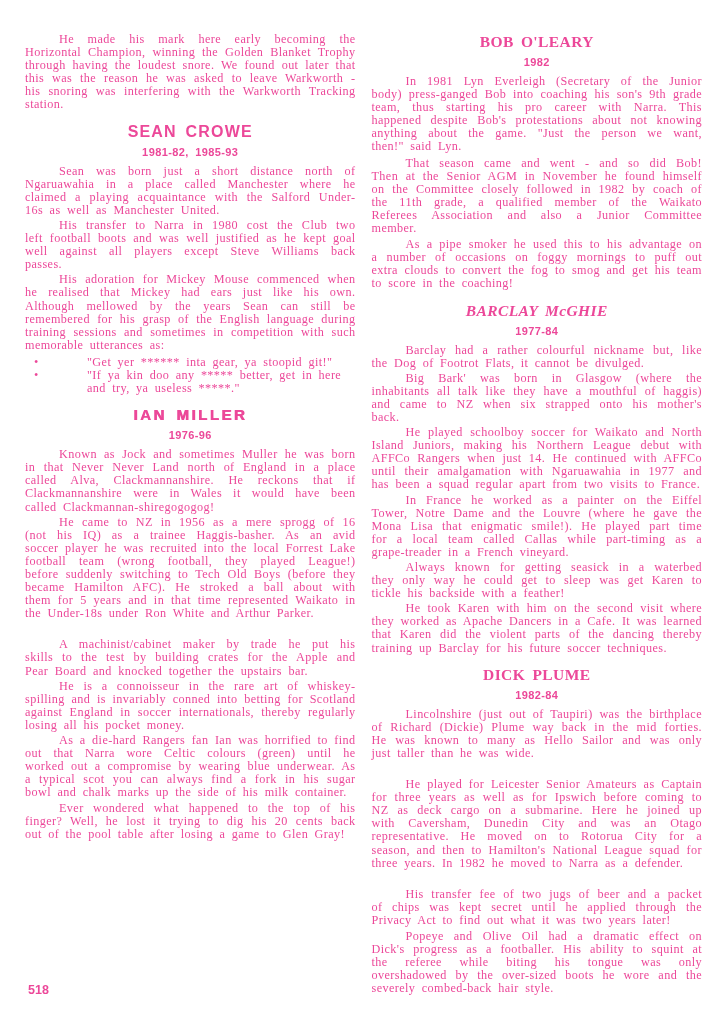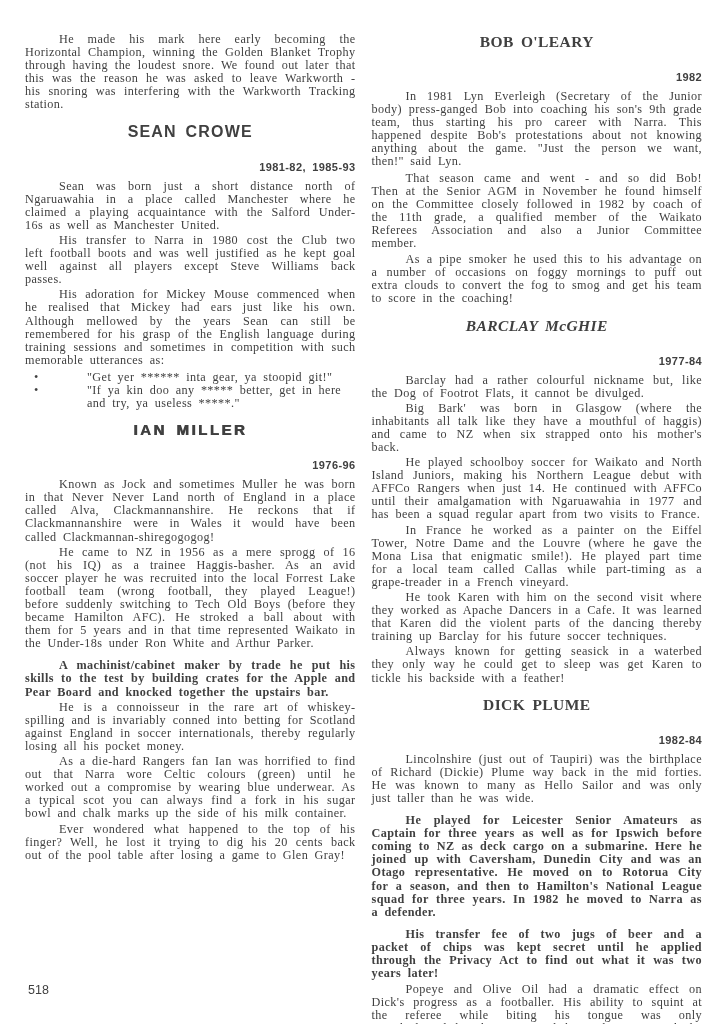--- a/index.html
+++ b/index.html
@@ -2,21 +2,21 @@
 <html><head>
 <meta charset="utf-8">
 <style>
   html, body { margin: 0; padding: 0; background: #d8d8d8; }
   .page {
     position: relative;
     width: 723px;
     height: 1024px;
     margin: 0 auto;
     background: #ffffff;
-    color: #404040;
+    color: #ec4899;
     font-family: "Liberation Serif", serif;
     overflow: hidden;
     box-sizing: border-box;
   }
   .columns {
     display: flex;
     gap: 16px;
     padding: 33px 21px 0 25px;
     box-sizing: border-box;
   }
@@ -25,21 +25,21 @@
     font-size: 12.2px;
     line-height: 13.1px;
     text-align: justify;
     letter-spacing: 0.4px;
     word-spacing: 3px;
   }
   .col p {
     margin: 0 0 2px 0;
     text-indent: 34px;
   }
-  p.gap    { margin-top: 9px; font-weight: bold; }
+  p.gap    { margin-top: 18px; }
   p.gap-sm { margin-top: 3px; }
 
   .sec-head {
     text-align: center;
     text-indent: 0;
     margin-top: 11px;
     margin-bottom: 1px;
   }
   .first-head { margin-top: 0; }
   .title-block {
@@ -59,44 +59,44 @@
   }
   .title-serif {
     font-family: "Liberation Serif", serif;
     font-weight: 700;
     font-size: 15.5px;
     line-height: 18px;
     letter-spacing: 0.4px;
   }
   .title-serif.italic { font-style: italic; }
   .years {
-    text-align: right;
+    text-align: center;
     text-indent: 0;
     font-family: "Liberation Sans", sans-serif;
     font-weight: 700;
     font-size: 11px;
     line-height: 13px;
-    margin: 20px 0 6px 0;
+    margin: 5px 0 6px 0;
   }
   .bullet-list { margin: 4px 0 2px 0; }
   .bullet-row { display: flex; }
   .bullet-marker {
     width: 62px;
     box-sizing: border-box;
     padding-left: 9px;
     flex: none;
   }
   .bullet-text { flex: 1; text-align: left; }
 
   .page-number {
     position: absolute;
     left: 28px;
     top: 983px;
     font-family: "Liberation Sans", sans-serif;
-    font-weight: 400;
+    font-weight: 700;
     font-size: 12.5px;
   }
 </style>
 </head>
 <body>
 
 <div class="page">
   <div class="columns">
 
     <div class="col">
@@ -135,22 +135,22 @@
       <p>In 1981 Lyn Everleigh (Secretary of the Junior body) press-ganged Bob into coaching his son's 9th grade team, thus starting his pro career with Narra. This happened despite Bob's protestations about not knowing anything about the game. "Just the person we want, then!" said Lyn.</p>
       <p class="gap-sm">That season came and went - and so did Bob! Then at the Senior AGM in November he found himself on the Committee closely followed in 1982 by coach of the 11th grade, a qualified member of the Waikato Referees Association and also a Junior Committee member.</p>
       <p class="gap-sm">As a pipe smoker he used this to his advantage on a number of occasions on foggy mornings to puff out extra clouds to convert the fog to smog and get his team to score in the coaching!</p>
 
       <div class="sec-head title-serif italic">BARCLAY McGHIE</div>
       <div class="years">1977-84</div>
       <p>Barclay had a rather colourful nickname but, like the Dog of Footrot Flats, it cannot be divulged.</p>
       <p>Big Bark' was born in Glasgow (where the inhabitants all talk like they have a mouthful of haggis) and came to NZ when six strapped onto his mother's back.</p>
       <p>He played schoolboy soccer for Waikato and North Island Juniors, making his Northern League debut with AFFCo Rangers when just 14. He continued with AFFCo until their amalgamation with Ngaruawahia in 1977 and has been a squad regular apart from two visits to France.</p>
       <p>In France he worked as a painter on the Eiffel Tower, Notre Dame and the Louvre (where he gave the Mona Lisa that enigmatic smile!). He played part time for a local team called Callas while part-timing as a grape-treader in a French vineyard.</p>
+      <p>Always known for getting seasick in a waterbed they only way he could get to sleep was get Karen to tickle his backside with a feather!</p>
       <p>He took Karen with him on the second visit where they worked as Apache Dancers in a Cafe. It was learned that Karen did the violent parts of the dancing thereby training up Barclay for his future soccer techniques.</p>
-      <p>Always known for getting seasick in a waterbed they only way he could get to sleep was get Karen to tickle his backside with a feather!</p>
 
       <div class="sec-head title-serif">DICK PLUME</div>
       <div class="years">1982-84</div>
       <p>Lincolnshire (just out of Taupiri) was the birthplace of Richard (Dickie) Plume way back in the mid forties. He was known to many as Hello Sailor and was only just taller than he was wide.</p>
       <p class="gap">He played for Leicester Senior Amateurs as Captain for three years as well as for Ipswich before coming to NZ as deck cargo on a submarine. Here he joined up with Caversham, Dunedin City and was an Otago representative. He moved on to Rotorua City for a season, and then to Hamilton's National League squad for three years. In 1982 he moved to Narra as a defender.</p>
       <p class="gap">His transfer fee of two jugs of beer and a packet of chips was kept secret until he applied through the Privacy Act to find out what it was two years later!</p>
       <p class="gap-sm">Popeye and Olive Oil had a dramatic effect on Dick's progress as a footballer. His ability to squint at the referee while biting his tongue was only overshadowed by the over-sized boots he wore and the severely combed-back hair style.</p>
     </div>
   </div>
 

